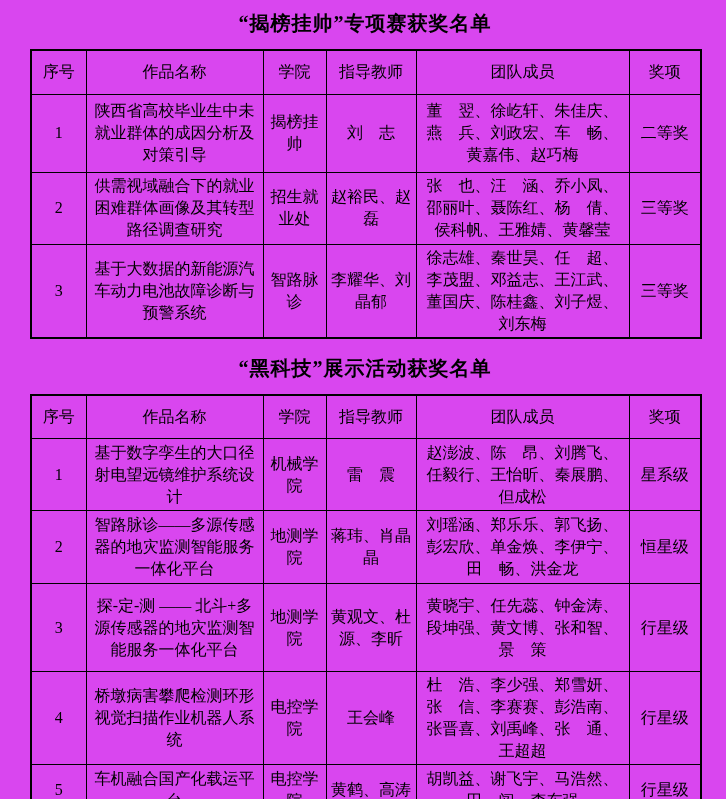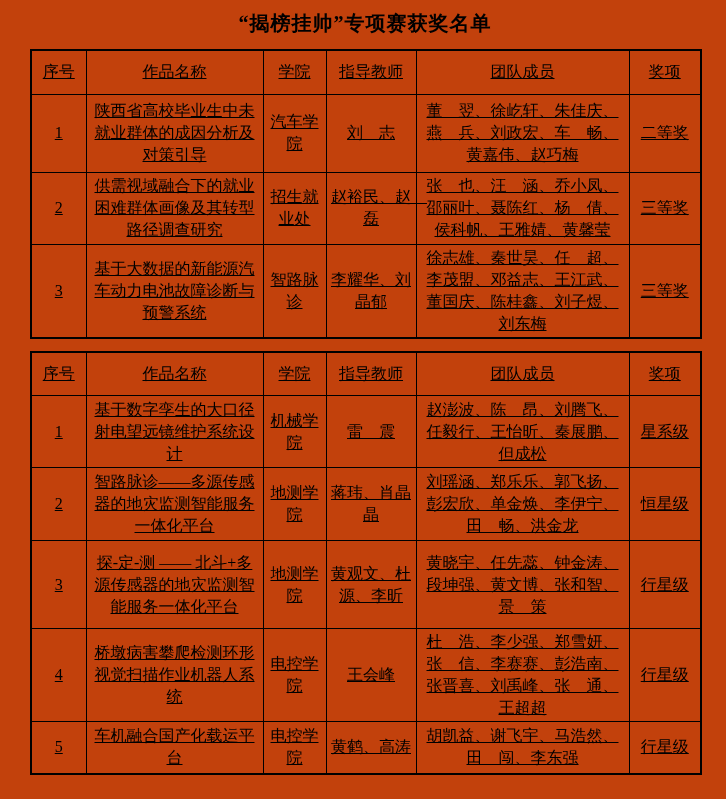--- a/index.html
+++ b/index.html
@@ -5,42 +5,41 @@
   html, body {
     margin: 0;
     padding: 0;
     background: #ffffff;
     color: #000000;
     font-family: "Liberation Serif", "DejaVu Serif", serif;
   }
   .page {
     width: 726px;
     height: 799px;
-    background: #c2410c;
+    background: #d946ef;
     overflow: hidden;
   }
   .doc-title {
     width: 670px;
     margin: 0 0 0 30px;
     padding-top: 10px;
     text-align: center;
     font-size: 20px;
     font-weight: bold;
     letter-spacing: 1px;
   }
   .doc-title.second {
     padding-top: 16px;
   }
   table.award-table {
     border-collapse: collapse;
     table-layout: fixed;
     width: 670px;
     margin: 12px 0 0 30px;
     border: 2px solid #000;
-    text-decoration: underline;
   }
   table.award-table th,
   table.award-table td {
     border: 1.5px solid #000;
     font-size: 16px;
     font-weight: normal;
     text-align: center;
     vertical-align: middle;
     line-height: 22px;
     padding: 2px 4px;
@@ -90,21 +89,21 @@
         <th>序号</th>
         <th>作品名称</th>
         <th>学院</th>
         <th>指导教师</th>
         <th>团队成员</th>
         <th>奖项</th>
       </tr>
       <tr class="h78">
         <td class="cell-seq">1</td>
         <td class="cell-work">陕西省高校毕业生中未就业群体的成因分析及对策引导</td>
-        <td class="cell-college">汽车学院</td>
+        <td class="cell-college">揭榜挂帅</td>
         <td class="cell-advisor">刘　志</td>
         <td class="cell-members">董　翌、徐屹轩、朱佳庆、燕　兵、刘政宏、车　畅、黄嘉伟、赵巧梅</td>
         <td class="cell-award">二等奖</td>
       </tr>
       <tr class="h72">
         <td class="cell-seq">2</td>
         <td class="cell-work">供需视域融合下的就业困难群体画像及其转型路径调查研究</td>
         <td class="cell-college">招生就业处</td>
         <td class="cell-advisor">赵裕民、赵　磊</td>
         <td class="cell-members">张　也、汪　涵、乔小凤、邵丽叶、聂陈红、杨　倩、侯科帆、王雅婧、黄馨莹</td>
@@ -114,20 +113,21 @@
         <td class="cell-seq">3</td>
         <td class="cell-work">基于大数据的新能源汽车动力电池故障诊断与预警系统</td>
         <td class="cell-college">智路脉诊</td>
         <td class="cell-advisor">李耀华、刘晶郁</td>
         <td class="cell-members">徐志雄、秦世昊、任　超、李茂盟、邓益志、王江武、董国庆、陈桂鑫、刘子煜、刘东梅</td>
         <td class="cell-award">三等奖</td>
       </tr>
     </tbody>
   </table>
 
+  <h1 class="doc-title second">“黑科技”展示活动获奖名单</h1>
 
   <table class="award-table">
     <colgroup>
       <col class="c-seq">
         <col class="c-work">
         <col class="c-college">
       <col class="c-advisor">
         <col class="c-members">
         <col class="c-award">
     </colgroup>

